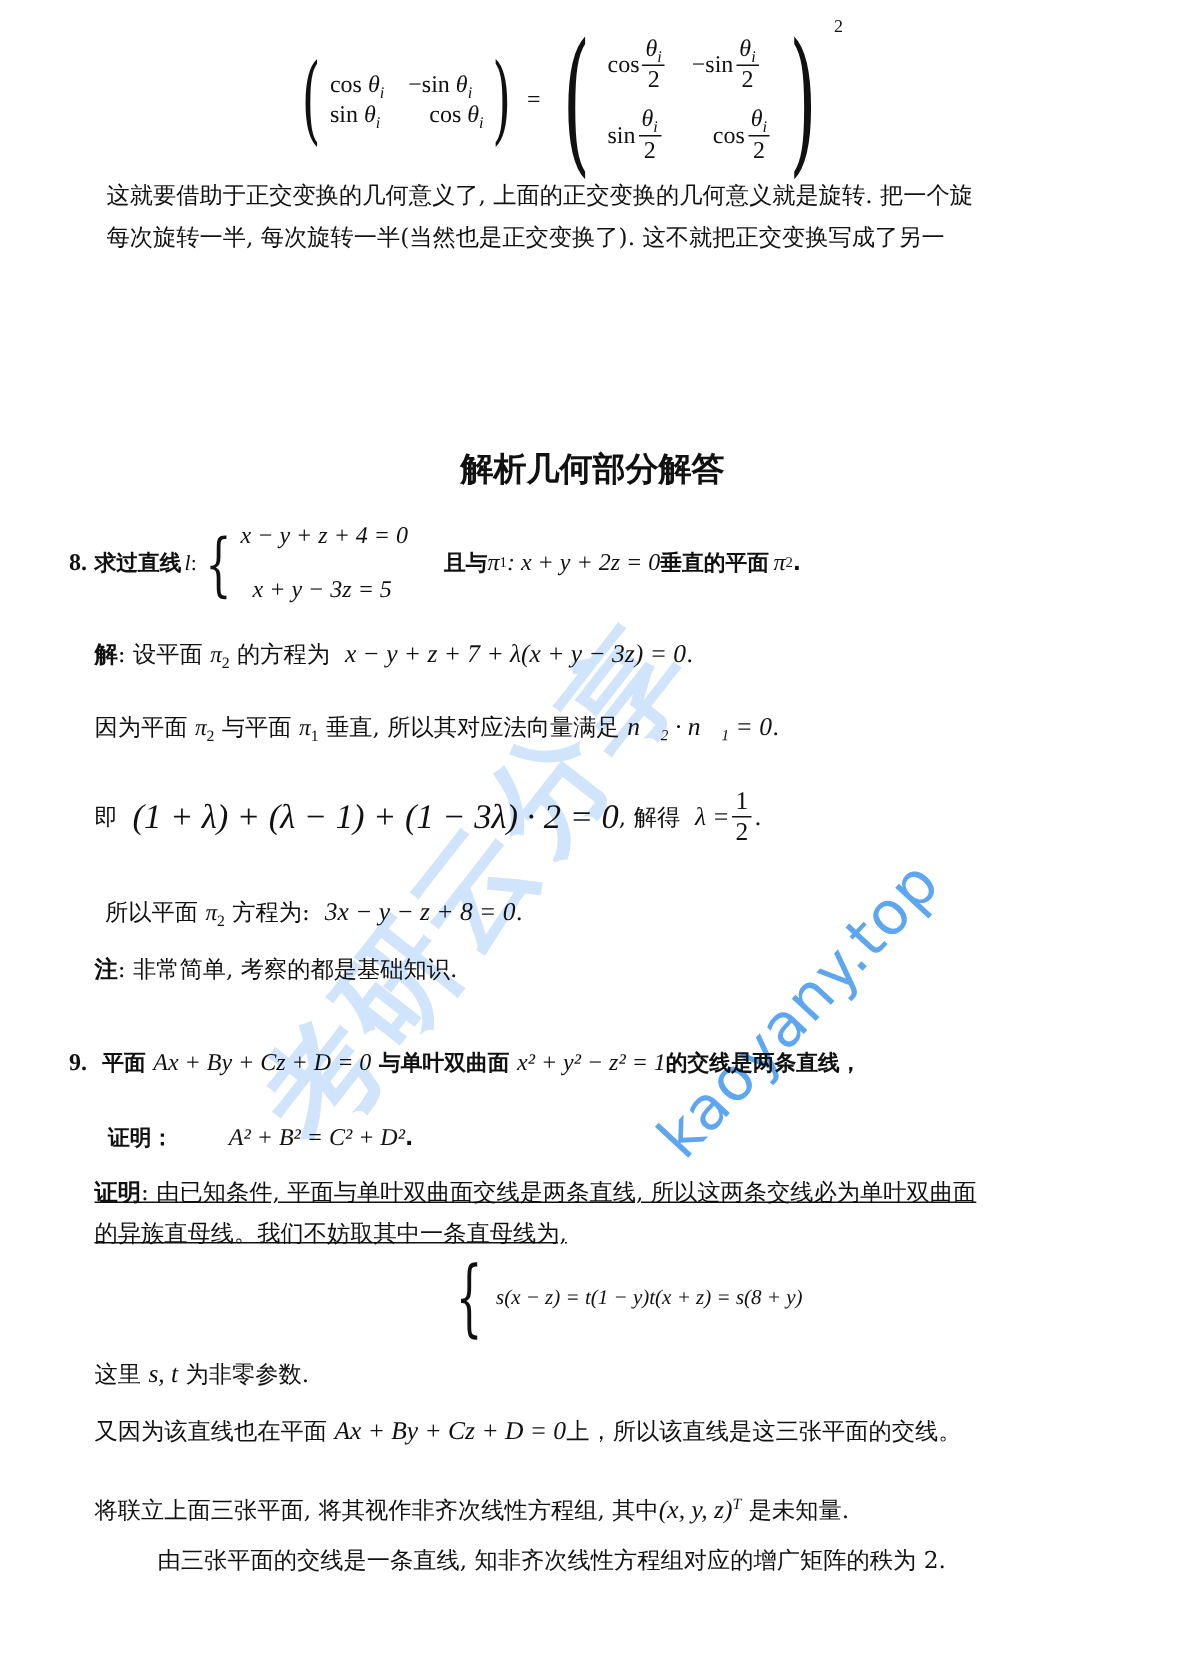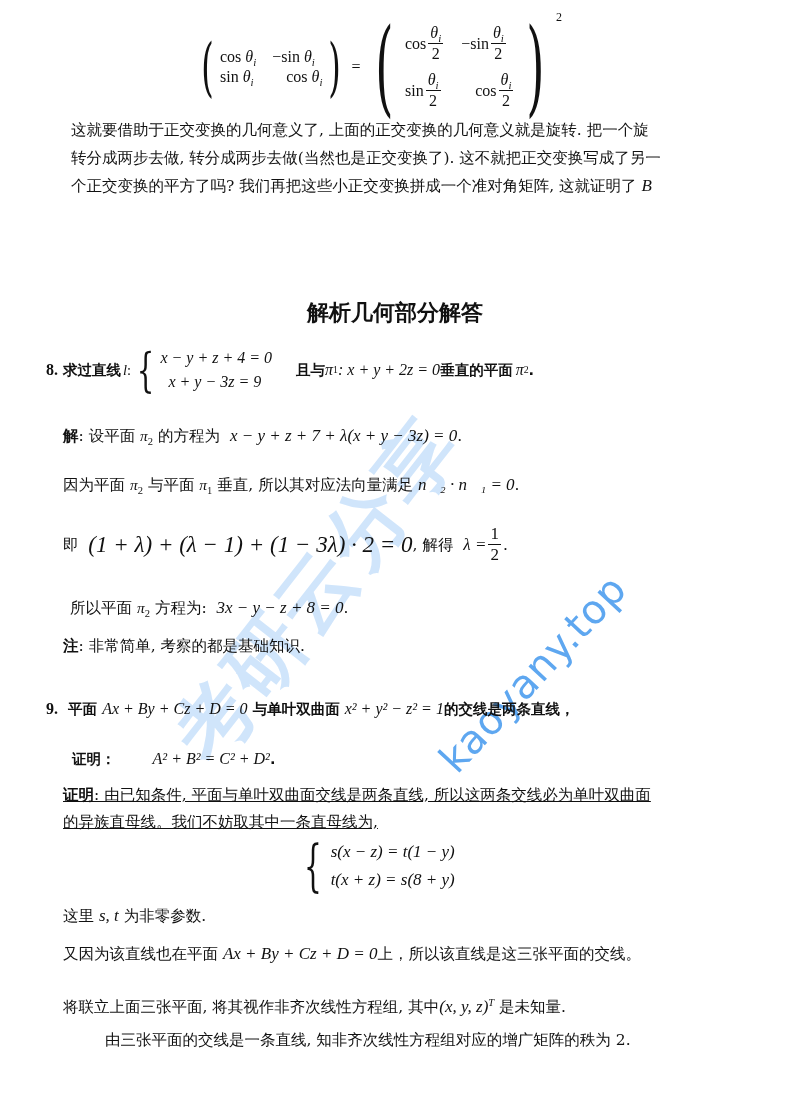--- a/index.html
+++ b/index.html
@@ -95,36 +95,35 @@
             </span>
           </span>
       </div>
       <span class="paren" style="font-size:104px; transform:scaleX(0.45); display:inline-block;">)</span>
       <span class="r" style="align-self:flex-start; font-size:12px; margin-top:4px;">2</span>
     </div>
   </div>
 
   <div class="abs txt" style="left:71px; top:117px; line-height:27.5px;">
     <div>这就要借助于正交变换的几何意义了, 上面的正交变换的几何意义就是旋转. 把一个旋</div>
-    <div>转分成两步去做, 转分成两步去做(当然也是正交变换了). 这不就把正交变换写成了另一</div>
-    <div><span>个正交变换的平方了吗? 我们再把这些小正交变换拼成一个准对角矩阵, 这就证明了</span> <span class="m" style="font-size:17px;">B</span></div>
+    <div>每次旋转一半, 每次旋转一半(当然也是正交变换了). 这不就把正交变换写成了另一</div>
   </div>
 
   <div class="abs" style="left:0; width:790px; top:298px; text-align:center; font-family:'DejaVu Sans',sans-serif; font-size:22px; font-weight:bold; padding-left:-10px;">解析几何部分解答</div>
 
   <div class="abs txt" style="left:46px; top:346px; display:flex; align-items:center; font-family:'DejaVu Sans',sans-serif; font-weight:bold; font-size:14.5px;">
     <span class="r b" style="font-size:16px;">8.</span>&nbsp;
     <span>求过直线</span>
     <span class="m" style="font-weight:normal; margin-left:2px;">l</span>
     <span class="r" style="font-weight:normal;">:</span>
     <span class="brace-sys" style="font-weight:normal;">
       <span class="brace">{</span>
-      <span class="sys-lines m" style="font-size:16px;">
+      <span class="sys-lines m" style="font-size:16px;gap:12px;">
         <span>x − y + z + 4 = 0</span>
-        <span style="padding-left:8px;">x + y − 3z = 9</span>
+        <span style="padding-left:8px;">x + y − 3z = 5</span>
       </span>
     </span>
     <span style="margin-left:24px;">且与</span>
     <span class="m" style="font-weight:normal; font-size:16px;">π</span><sub class="r" style="font-weight:normal;">1</sub>
     <span class="m" style="font-weight:normal; font-size:16px;">: x + y + 2z = 0</span>
     <span>垂直的平面</span>
     <span class="m" style="font-weight:normal; font-size:16px; margin-left:3px;">π</span><sub class="r" style="font-weight:normal;">2</sub>
     <span>.</span>
   </div>
 
@@ -180,21 +179,21 @@
     <span class="m" style="font-weight:normal; font-size:16px;margin-left:32px;">A² + B² = C² + D²</span><span>.</span>
   </div>
 
   <div class="abs txt" style="left:63px; top:781px; line-height:27px;text-decoration:underline;">
     <div><span class="b">证明</span><span>: 由已知条件, 平面与单叶双曲面交线是两条直线, 所以这两条交线必为单叶双曲面</span></div>
     <div>的异族直母线。我们不妨取其中一条直母线为,</div>
   </div>
 
   <div class="abs" style="left:295px; top:838px; display:flex; align-items:center;">
     <span style="font-size:56px; font-weight:100; line-height:56px; transform:scaleX(0.5); display:inline-block; font-family:'DejaVu Serif',serif;">{</span>
-    <div class="m" style="font-size:17px; display:flex; flex-direction:column; line-height:28px;">
+    <div class="m" style="font-size:14px; display:flex; flex-direction:row; line-height:28px;">
       <span>s(x − z) = t(1 − y)</span>
       <span>t(x + z) = s(8 + y)</span>
     </div>
   </div>
 
   <div class="abs txt" style="left:63px; top:902px;">
     <span>这里</span>
     <span class="m" style="font-size:17px;">s, t</span>
     <span>为非零参数.</span>
   </div>

